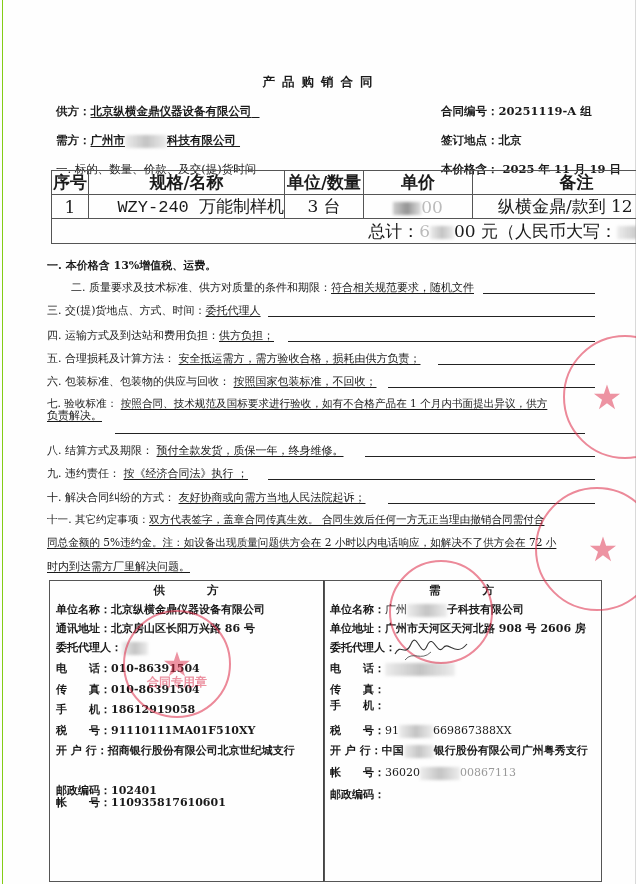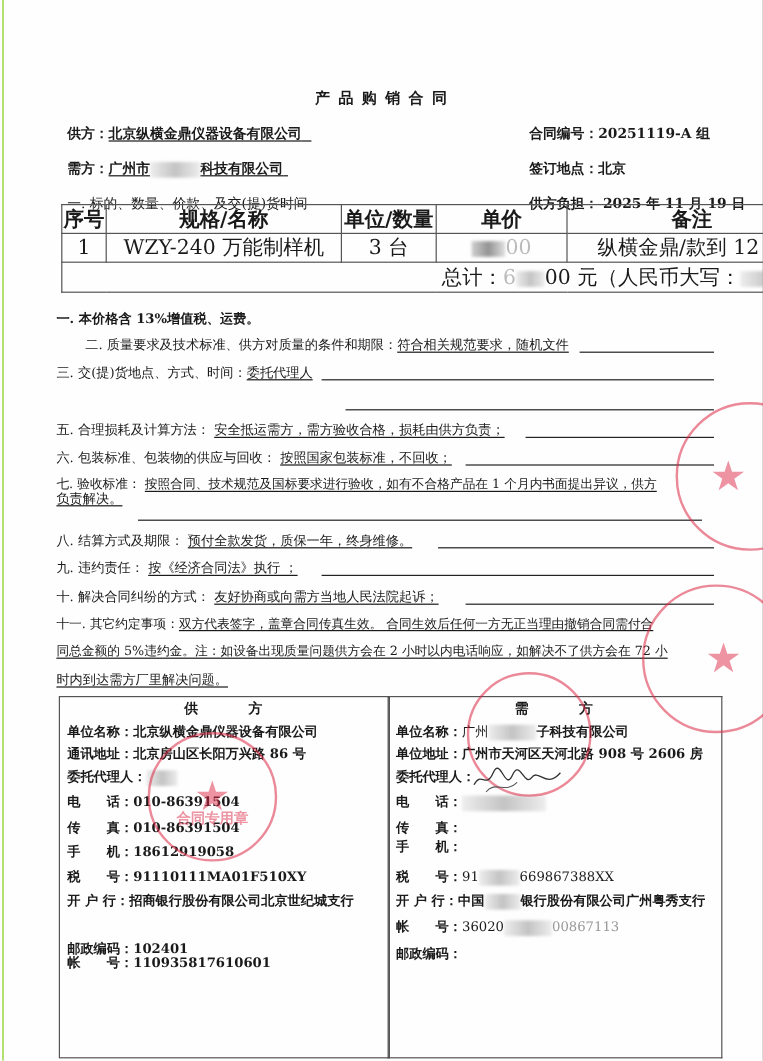--- a/index.html
+++ b/index.html
@@ -74,35 +74,35 @@
 
   <div class="abs hdr bold" style="left:53px; top:133px;">
     <span>需方：</span><span class="u">广州市</span><span class="blur" style="width:42px;"></span><span class="u">科技有限公司</span><span class="u">&nbsp;</span>
   </div>
   <div class="abs hdr bold" style="left:438px; top:133px;">
     <span>签订地点：</span><span>北京</span>
   </div>
 
   <div class="abs hdr" style="left:53px; top:162px;">一. 标的、数量、价款、及交(提)货时间</div>
   <div class="abs hdr bold" style="left:438px; top:162px;">
-    <span>供方负担：</span>&nbsp;<span>2025 年 11 月 19 日</span>
+    <span>本价格含：</span>&nbsp;<span>2025 年 11 月 19 日</span>
   </div>
 
   <table class="items">
     <tbody>
         <tr>
       <th style="width:36px;">序号</th>
       <th style="width:195px;">规格/名称</th>
       <th style="width:78px;">单位/数量</th>
       <th style="width:108px;">单价</th>
       <th>备注</th>
     </tr>
     <tr>
       <td class="bold">1</td>
-      <td style="text-align:center; ">WZY-240 万能制样机</td>
+      <td style="text-align:right; font-family:Liberation Mono, monospace;">WZY-240 万能制样机</td>
       <td>3 台</td>
       <td><span class="blur dark" style="width:28px;"></span><span style="color:#bbb;">00</span></td>
       <td class="bold">纵横金鼎/款到 12 天</td>
     </tr>
     <tr>
       <td class="total" colspan="5">
         <span>总计：</span><span style="color:#bbb;">6</span><span class="blur" style="width:24px;"></span><span>00 元（人民币大写：</span><span class="blur" style="width:46px;"></span><span>）</span>
       </td>
     </tr>
   </tbody>
@@ -113,20 +113,23 @@
   <div class="abs clause" style="top:280px;margin-left:24px;">
     <span>二. 质量要求及技术标准、供方对质量的条件和期限：</span><span class="u">符合相关规范要求，随机文件</span>
   </div>
   <div class="line" style="left:480px; width:112px; top:293px;"></div>
 
   <div class="abs clause" style="top:303px;">
     <span>三. 交(提)货地点、方式、时间：</span><span class="u">委托代理人</span>
   </div>
   <div class="line" style="left:265px; width:327px; top:316px;"></div>
 
+  <div class="abs clause" style="top:328px;">
+    <span>四. 运输方式及到达站和费用负担：</span><span class="u">供方负担；</span>
+  </div>
   <div class="line" style="left:285px; width:307px; top:341px;"></div>
 
   <div class="abs clause" style="top:351px;">
     <span>五. 合理损耗及计算方法：</span>&nbsp;<span class="u">安全抵运需方，需方验收合格，损耗由供方负责；</span>
   </div>
   <div class="line" style="left:435px; width:157px; top:364px;"></div>
 
   <div class="abs clause" style="top:374px;">
     <span>六. 包装标准、包装物的供应与回收：</span>&nbsp;<span class="u">按照国家包装标准，不回收；</span>
   </div>

